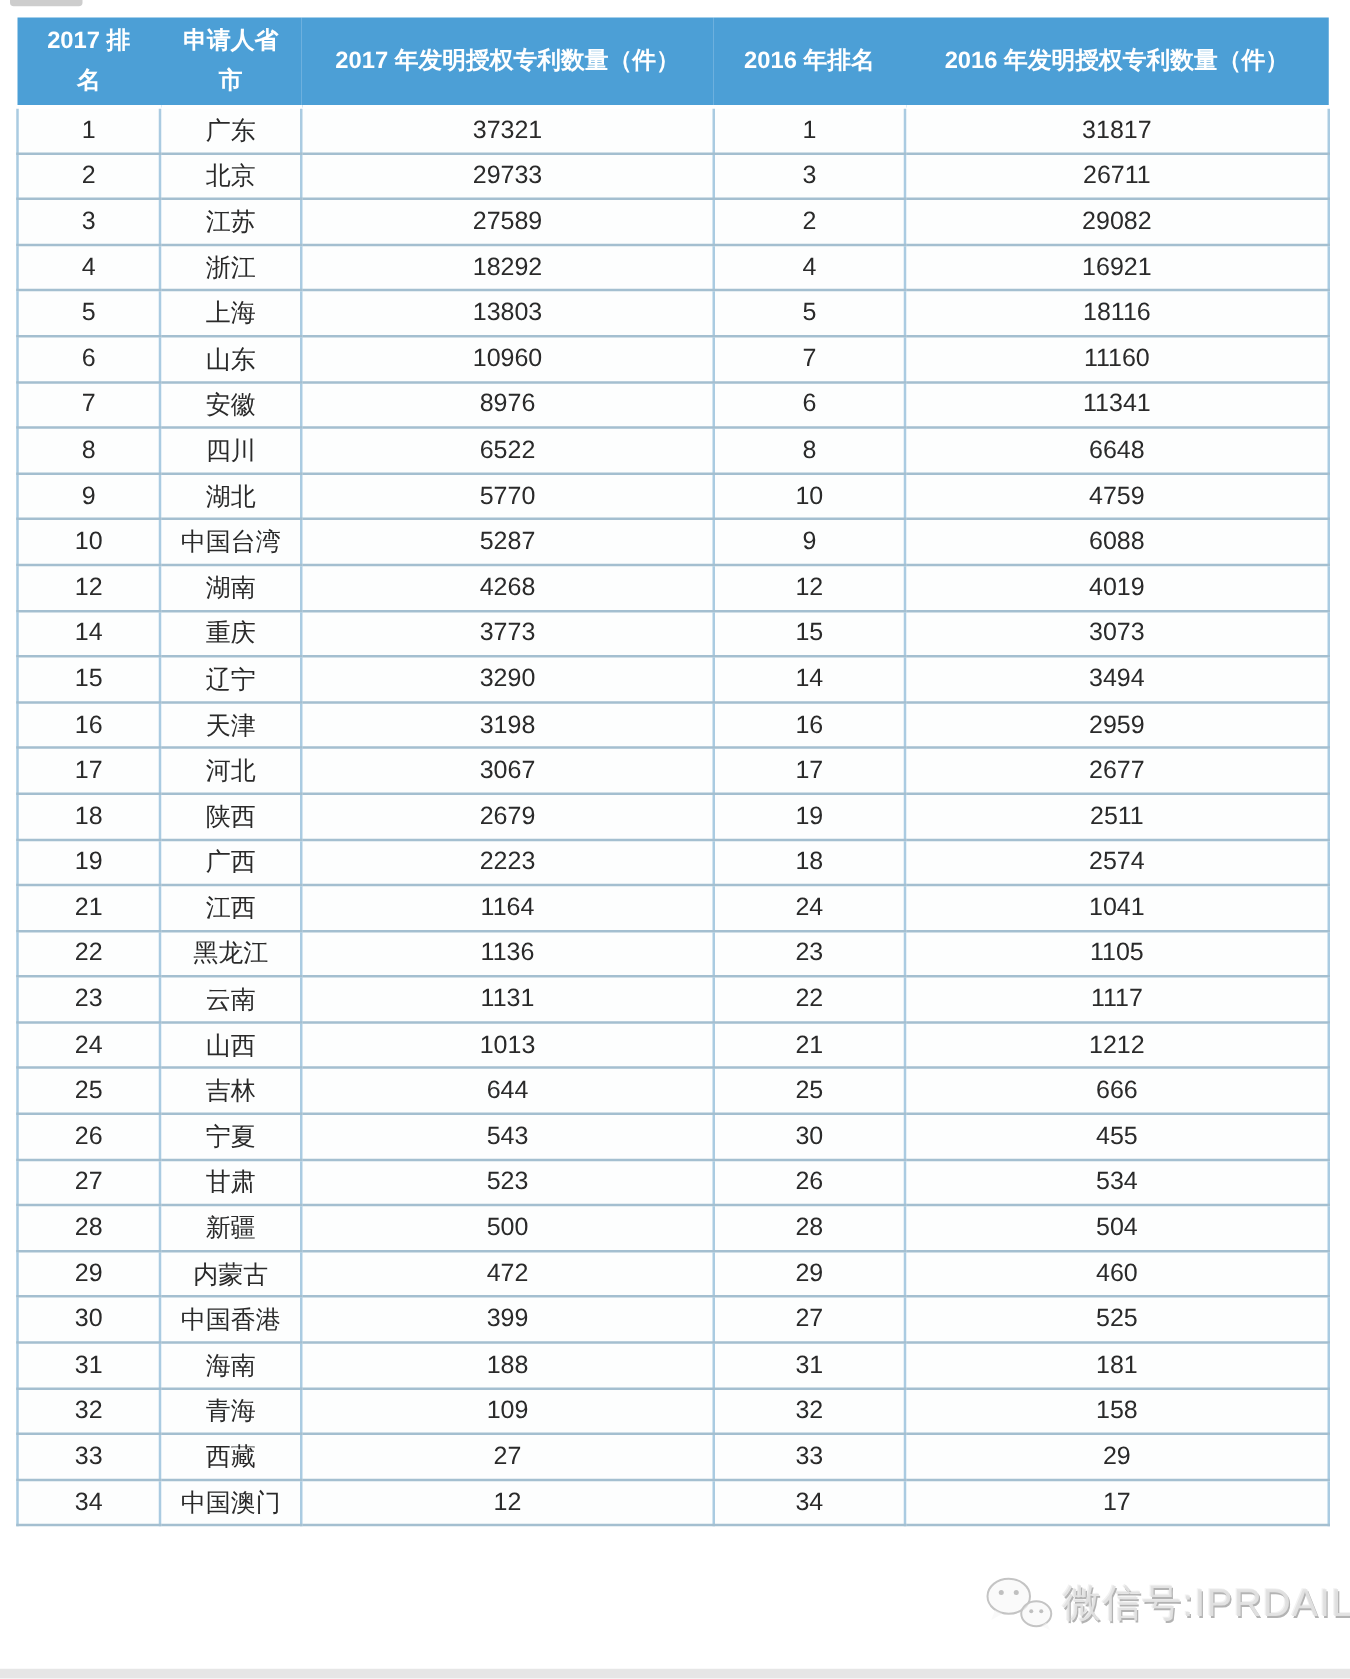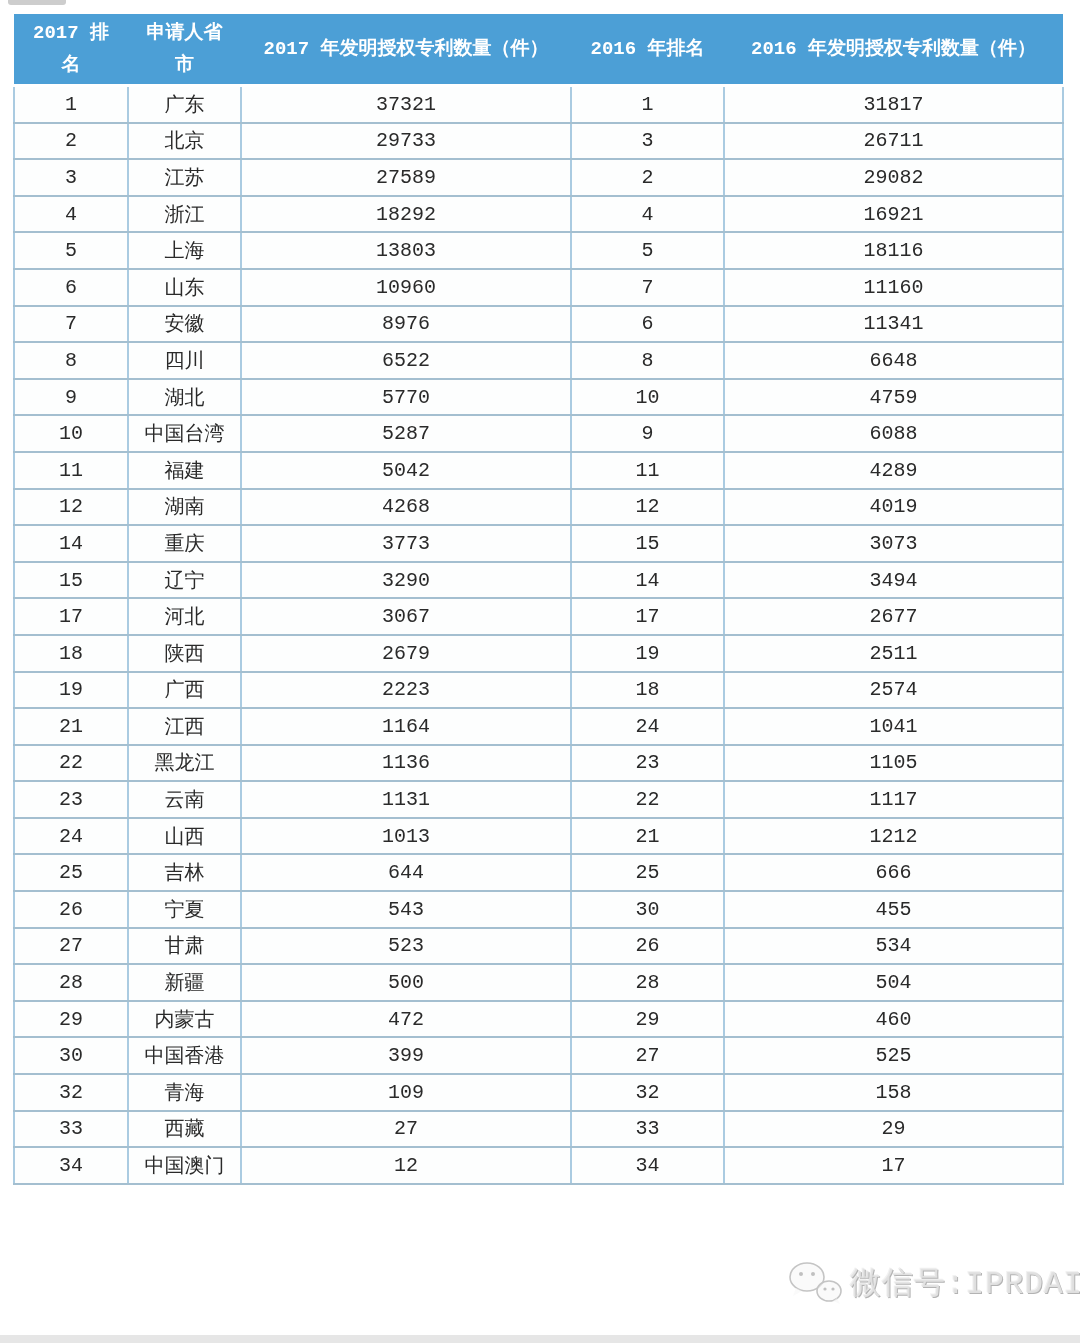--- a/index.html
+++ b/index.html
@@ -2,21 +2,21 @@
 <html><head>
 <meta charset="utf-8">
 <style>
   html, body { margin: 0; padding: 0; background: #ffffff; }
   .stage {
     position: relative;
     width: 1080px;
     height: 1343px;
     background: #ffffff;
     overflow: hidden;
-    font-family: Liberation Mono, monospace;
+    font-family: Liberation Sans, sans-serif;
   }
   .top-smudge {
     position: absolute;
     left: 8px; top: 0;
     width: 58px; height: 5px;
     background: #cdcdcd;
     border-radius: 0 0 3px 3px;
   }
   table.patent-table {
     position: absolute;
@@ -179,27 +179,20 @@
     </tr>
 
     <tr>
       <td>10</td>
       <td>中国台湾</td>
       <td>5287</td>
       <td>9</td>
       <td>6088</td>
     </tr>
 
-    <tr>
-      <td>11</td>
-      <td>福建</td>
-      <td>5042</td>
-      <td>11</td>
-      <td>4289</td>
-    </tr>
 
     <tr>
       <td>12</td>
       <td>湖南</td>
       <td>4268</td>
       <td>12</td>
       <td>4019</td>
     </tr>
 
 
@@ -212,20 +205,27 @@
     </tr>
 
     <tr>
       <td>15</td>
       <td>辽宁</td>
       <td>3290</td>
       <td>14</td>
       <td>3494</td>
     </tr>
 
+    <tr>
+      <td>16</td>
+      <td>天津</td>
+      <td>3198</td>
+      <td>16</td>
+      <td>2959</td>
+    </tr>
 
     <tr>
       <td>17</td>
       <td>河北</td>
       <td>3067</td>
       <td>17</td>
       <td>2677</td>
     </tr>
 
     <tr>
@@ -318,20 +318,27 @@
     </tr>
 
     <tr>
       <td>30</td>
       <td>中国香港</td>
       <td>399</td>
       <td>27</td>
       <td>525</td>
     </tr>
 
+    <tr>
+      <td>31</td>
+      <td>海南</td>
+      <td>188</td>
+      <td>31</td>
+      <td>181</td>
+    </tr>
 
     <tr>
       <td>32</td>
       <td>青海</td>
       <td>109</td>
       <td>32</td>
       <td>158</td>
     </tr>
 
     <tr>

